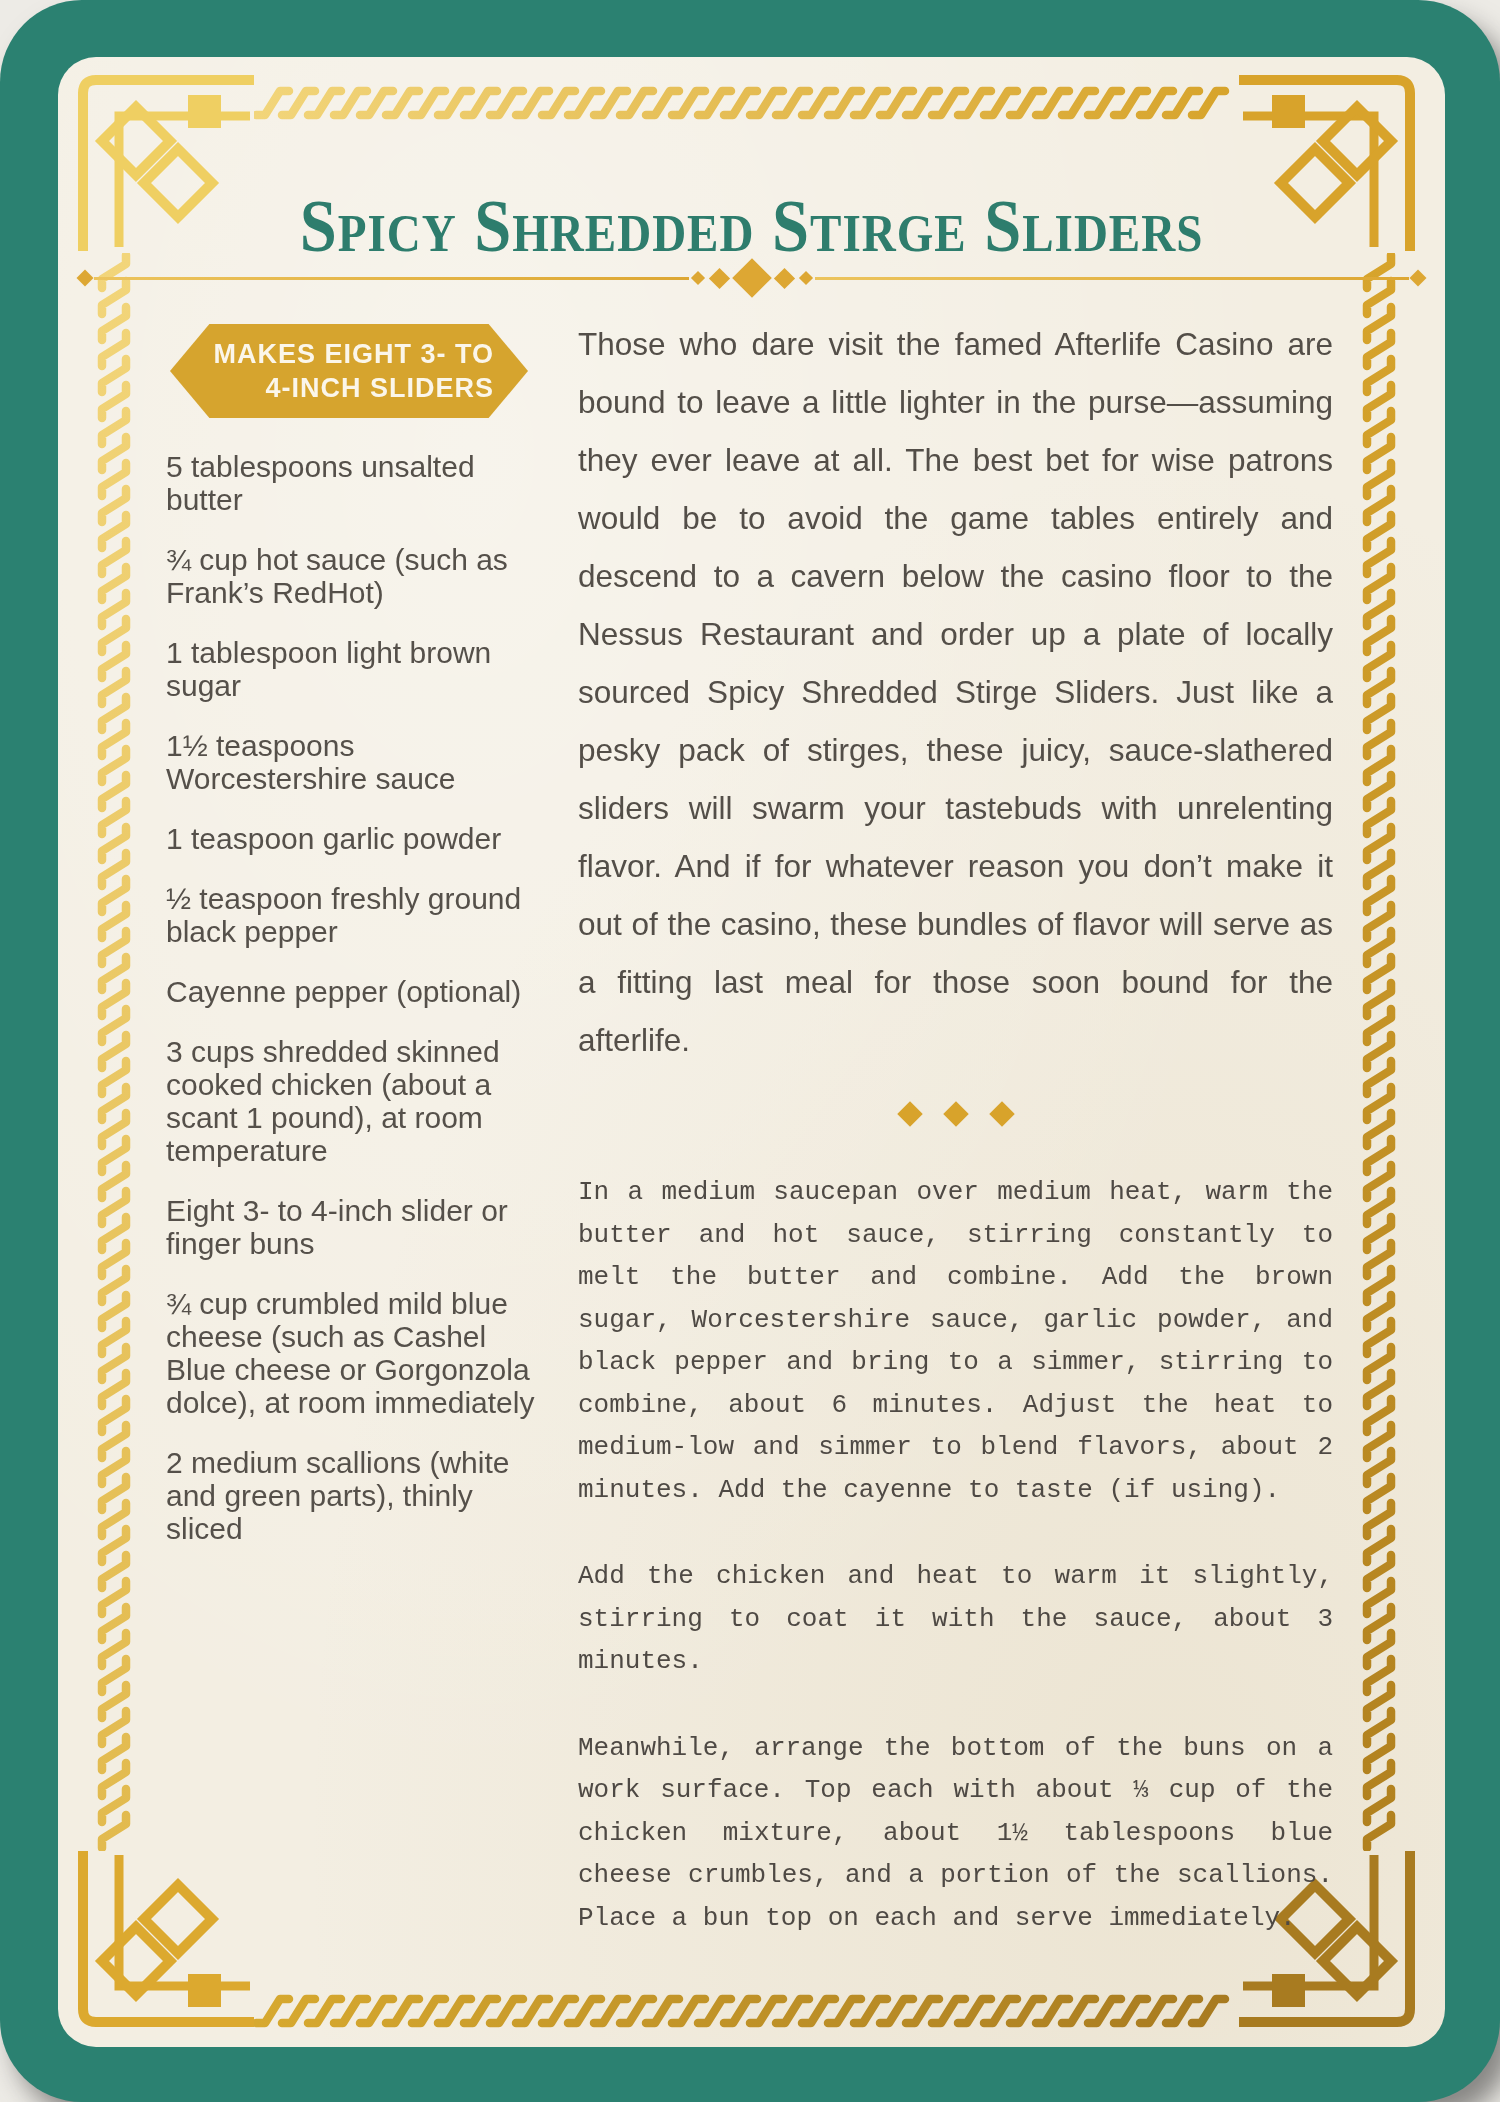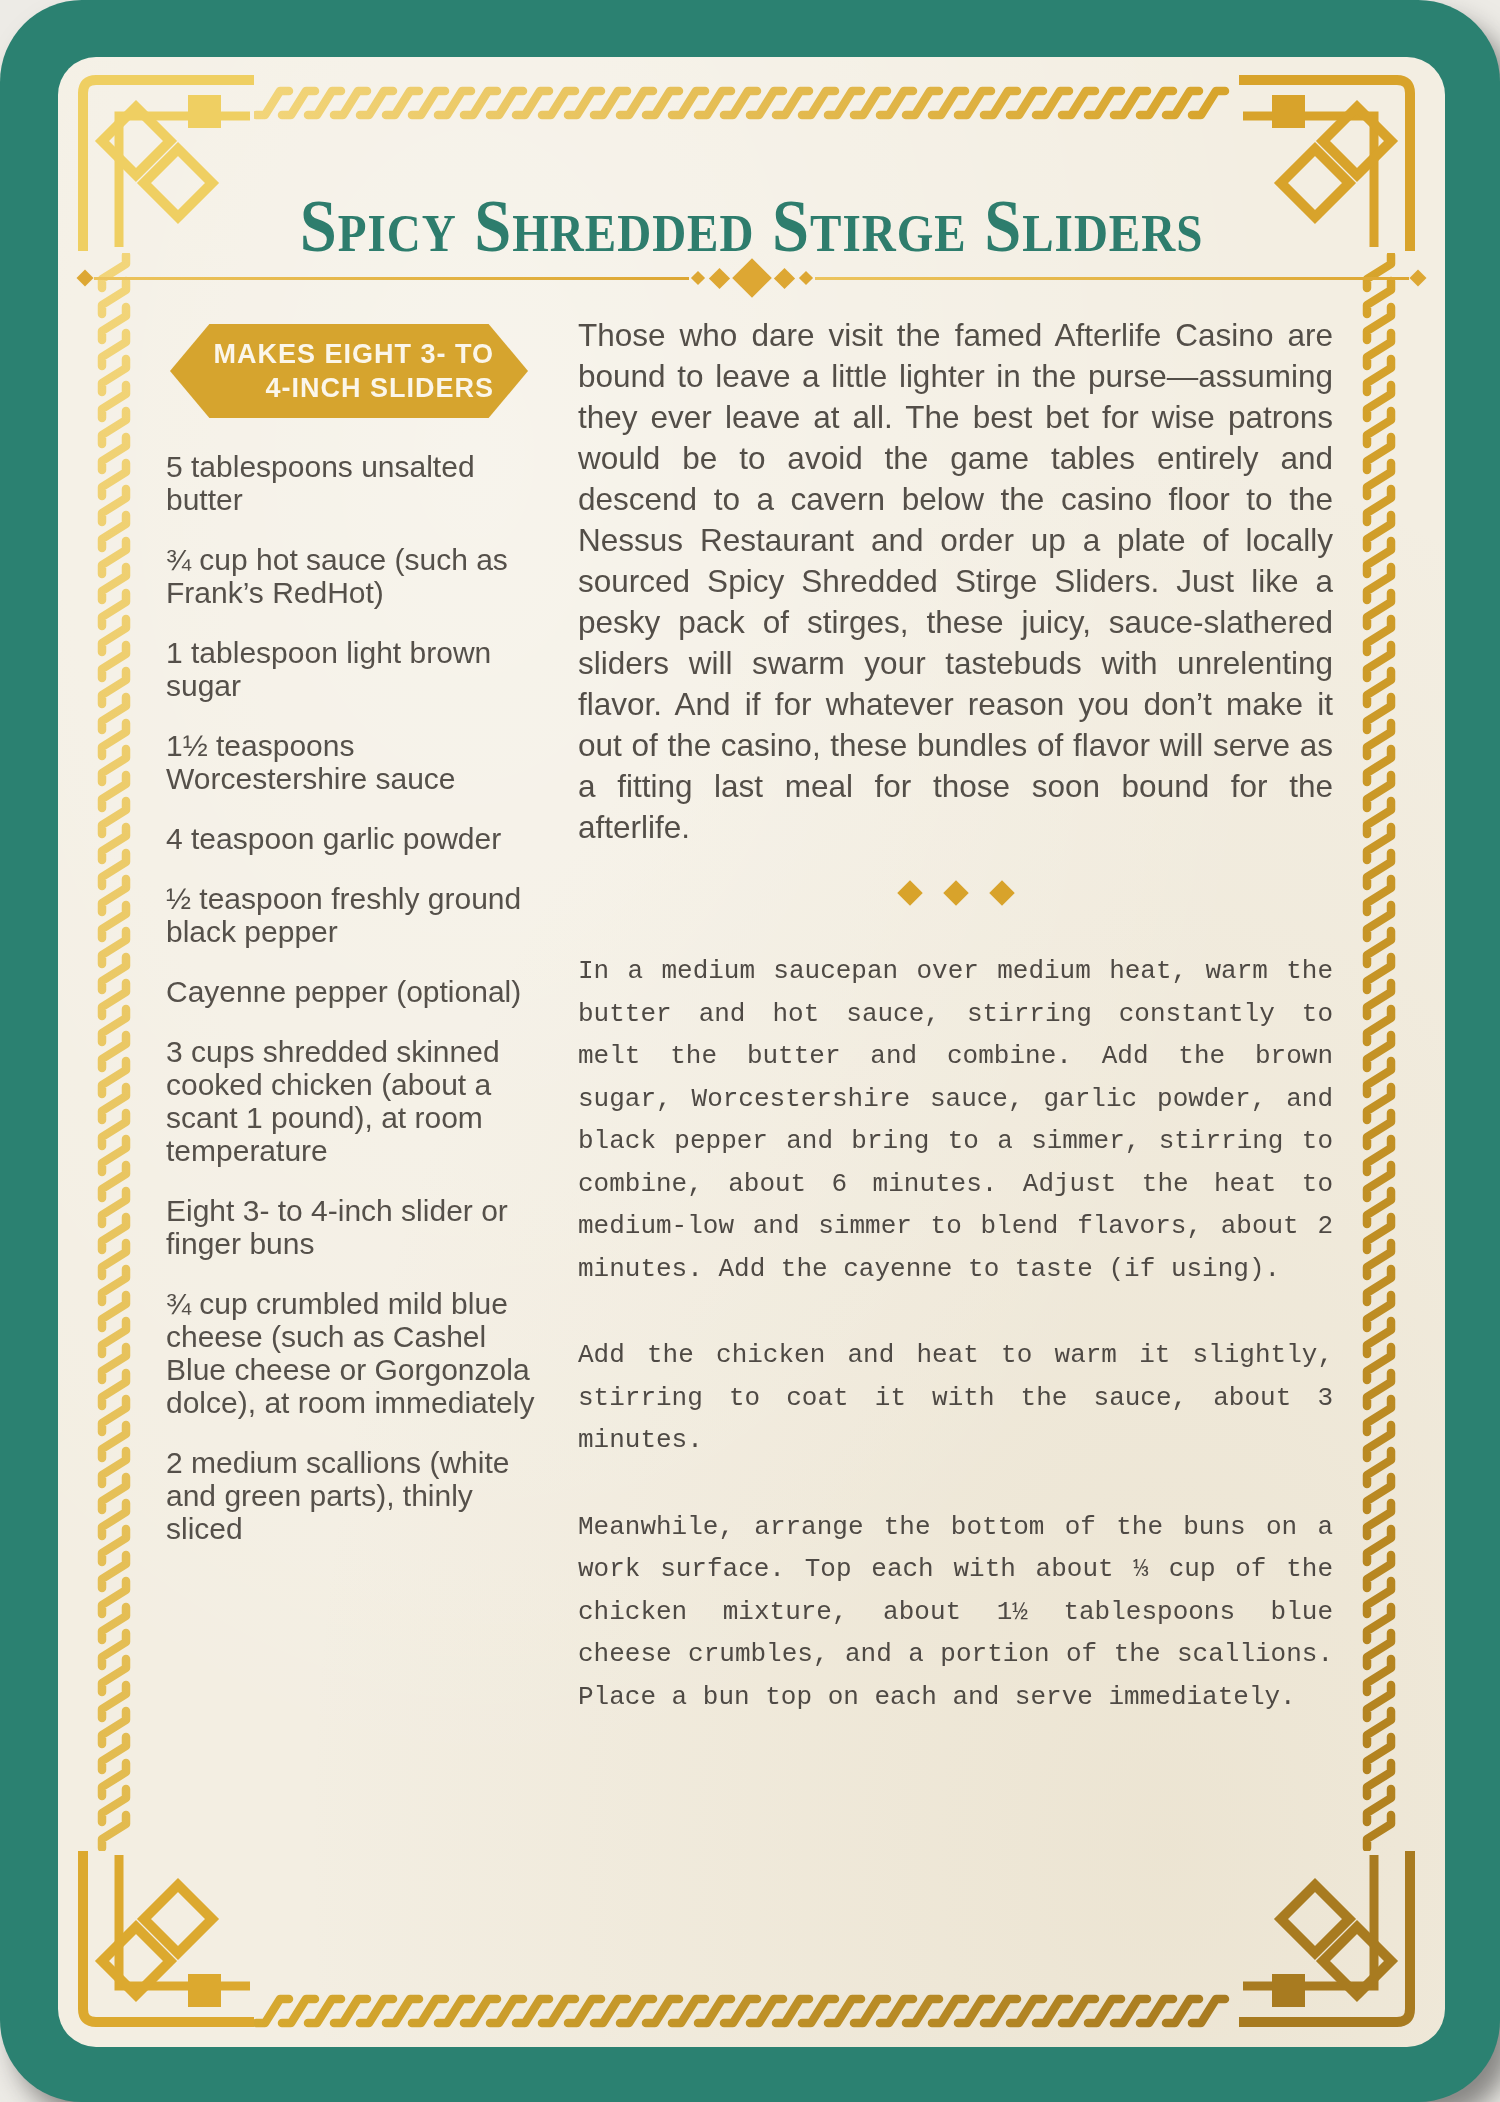--- a/index.html
+++ b/index.html
@@ -81,21 +81,21 @@
     letter-spacing:1px;
   }
   
   .ing p{
     margin:0 0 27px;
     font-size:30px;line-height:33px;
     color:#55504a;
   }
   
   .intro{
-    font-size:31.5px;line-height:41px;
+    font-size:31.5px;line-height:58px;
     text-align:justify;
     color:#534e48;
     margin:0;
   }
   
   .sep{
     margin:36px 0 48px;
     display:flex;justify-content:center;gap:28px;
   }
   .sep .dia{width:18px;height:18px;background:#d8a32b;}
@@ -199,21 +199,21 @@
       <div class="left-col">
         <div class="badge">
           <div>MAKES EIGHT 3- TO</div>
           <div>4-INCH SLIDERS</div>
         </div>
         <div class="ing">
           <p>5 tablespoons unsalted butter</p>
           <p>¾ cup hot sauce (such as Frank’s RedHot)</p>
           <p>1 tablespoon light brown sugar</p>
           <p>1½ teaspoons Worcestershire sauce</p>
-          <p>4 teaspoon garlic powder</p>
+          <p>1 teaspoon garlic powder</p>
           <p>½ teaspoon freshly ground black pepper</p>
           <p>Cayenne pepper (optional)</p>
           <p>3 cups shredded skinned cooked chicken (about a scant 1 pound), at room temperature</p>
           <p>Eight 3- to 4-inch slider or finger buns</p>
           <p>¾ cup crumbled mild blue cheese (such as Cashel Blue cheese or Gorgonzola dolce), at room immediately</p>
           <p>2 medium scallions (white and green parts), thinly sliced</p>
         </div>
       </div>
 
       <div class="right-col">

